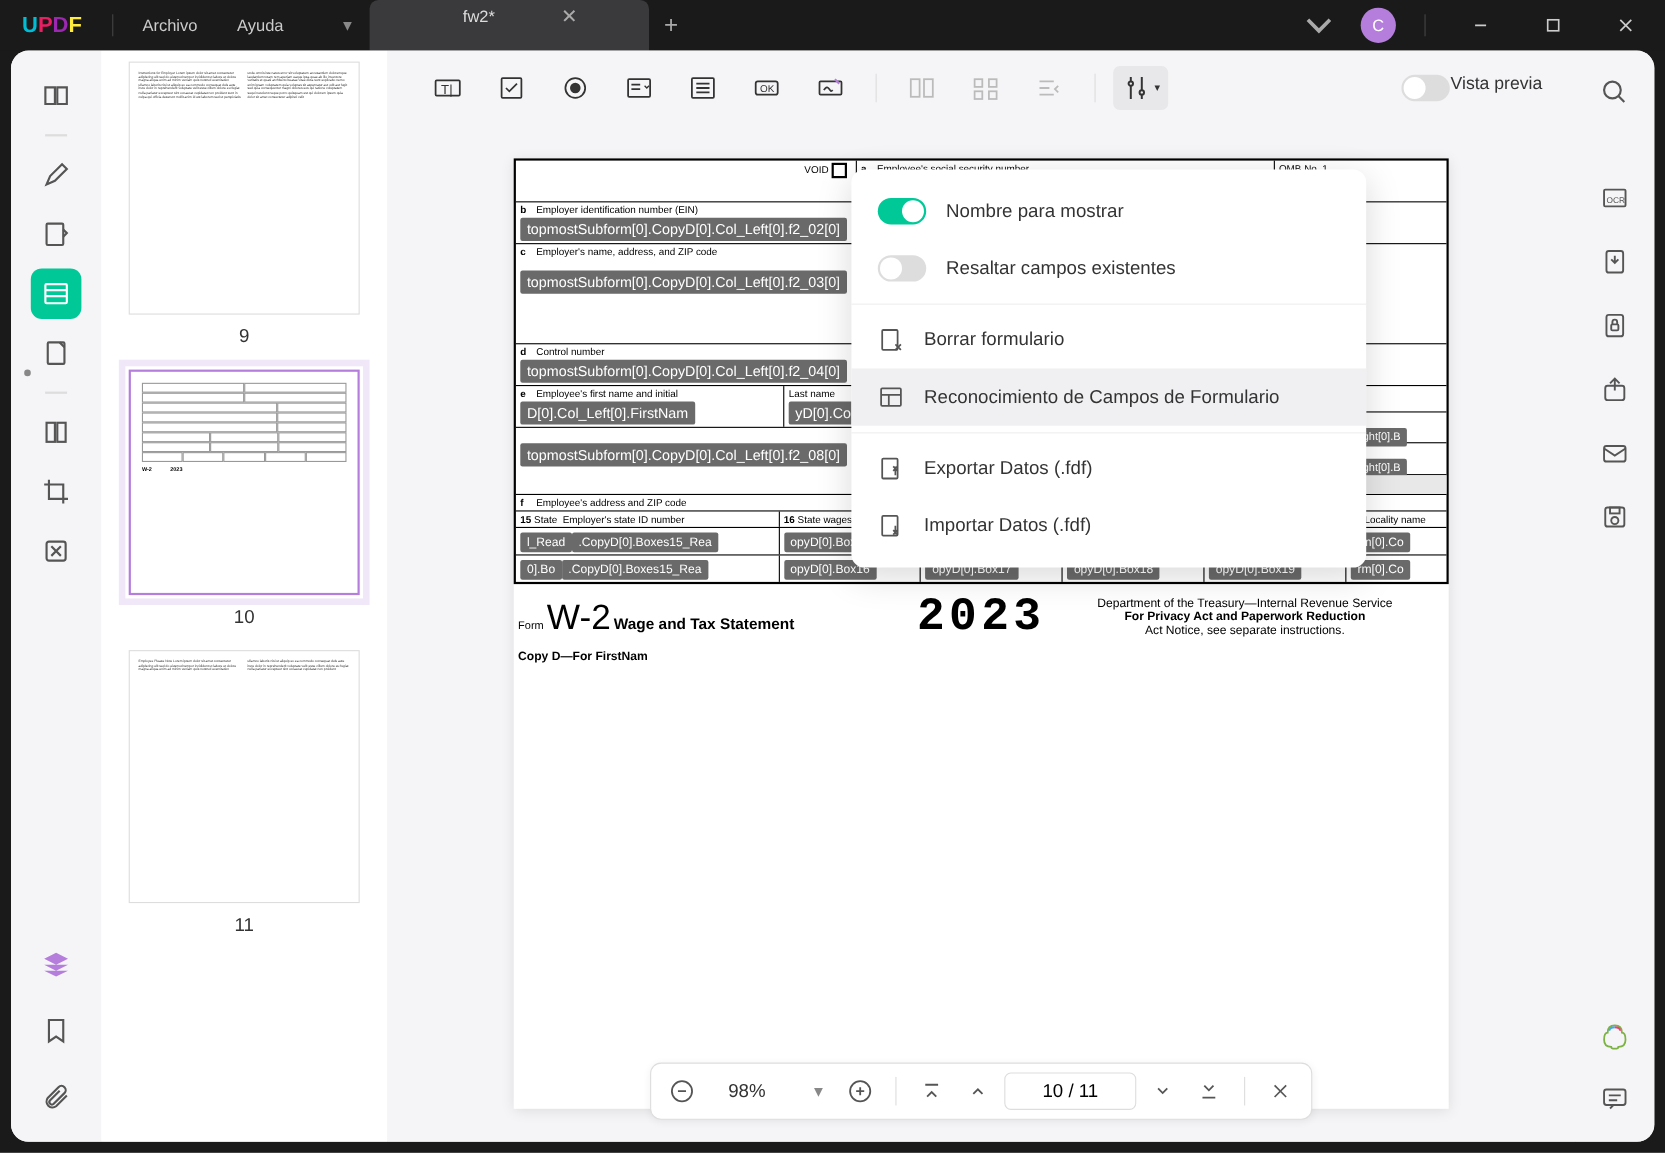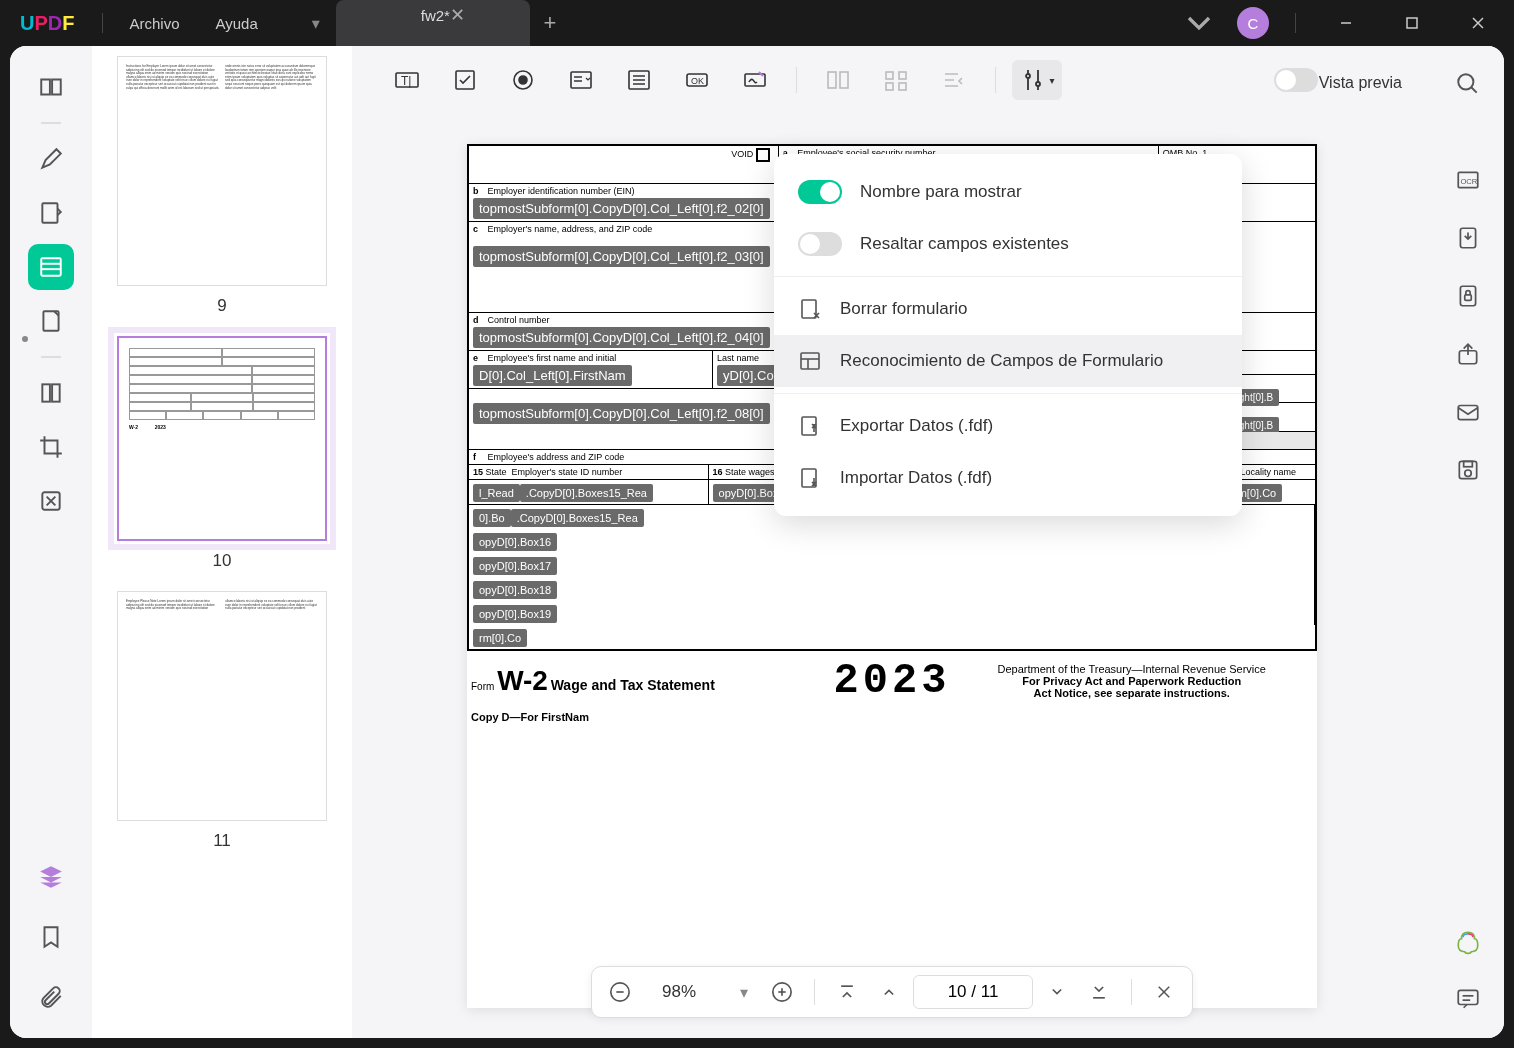--- a/index.html
+++ b/index.html
@@ -6,21 +6,21 @@
 body { background: #1a1a1a; width: 1514px; height: 1048px; overflow: hidden; position: relative; }
 
 
 .titlebar { height: 46px; background: #1a1a1a; display: flex; align-items: center; color: #ccc; }
 .logo { padding: 0 20px; font-weight: bold; font-size: 20px; }
 .logo-u { color: #00bcd4; } .logo-p { color: #e91e63; } .logo-d { color: #9c27b0; } .logo-f { color: #ffeb3b; }
 .title-divider { width: 1px; height: 20px; background: #444; margin: 0 8px; }
 .menu-item { padding: 0 18px; font-size: 15px; cursor: pointer; }
 .tab-area { display: flex; height: 46px; margin-left: 20px; }
 .tab-placeholder { width: 40px; display: flex; align-items: center; justify-content: center; color: #888; }
-.tab { display: flex; align-items: center; padding: 0 65px 16px 85px; background: #3a3a3c; border-radius: 8px 8px 0 0; position: relative; }
+.tab { display: flex; align-items: center; padding: 0 65px 16px 85px; background: #3a3a3c; border-radius: 8px 8px 0 0; gap: 60px; position: relative; }
 .tab-title { font-size: 15px; color: #ddd; }
 .tab-close { color: #aaa; font-size: 18px; cursor: pointer; }
 .tab-add { width: 40px; display: flex; align-items: center; justify-content: center; color: #aaa; font-size: 22px; cursor: pointer; }
 .titlebar-right { margin-left: auto; display: flex; align-items: center; gap: 18px; padding-right: 12px; }
 .title-btn { width: 40px; height: 40px; display: flex; align-items: center; justify-content: center; color: #aaa; cursor: pointer; }
 .avatar { width: 32px; height: 32px; border-radius: 50%; background: #b57edc; display: flex; align-items: center; justify-content: center; color: #fff; font-size: 15px; }
 .win-btn { width: 48px; display: flex; align-items: center; justify-content: center; color: #ccc; font-size: 14px; }
 
 
 .main { position: absolute; top: 46px; left: 10px; right: 10px; bottom: 10px; background: #f5f5f7; border-radius: 16px; display: flex; overflow: hidden; }
@@ -49,21 +49,21 @@
 
 .content-area { flex: 1; display: flex; flex-direction: column; background: #f5f5f7; position: relative; }
 
 
 .toolbar { height: 68px; display: flex; align-items: center; padding: 0 30px; gap: 8px; }
 .tool-btn { width: 50px; height: 40px; display: flex; align-items: center; justify-content: center; cursor: pointer; color: #333; border-radius: 6px; }
 .tool-btn svg { width: 28px; height: 28px; }
 .tool-sep { width: 1px; height: 26px; background: #ddd; margin: 0 8px; }
 .tool-btn.disabled { color: #bbb; }
 .tool-btn.dropdown-open { background: #e8e8ea; }
-.preview-toggle { margin-left: auto; display: flex; align-items: flex-end; gap: 1px; }
+.preview-toggle { margin-left: auto; display: flex; align-items: flex-start; gap: 1px; }
 .toggle-switch { width: 44px; height: 24px; background: #ddd; border-radius: 12px; position: relative; cursor: pointer; }
 .toggle-switch::after { content: ''; position: absolute; width: 20px; height: 20px; background: #fff; border-radius: 50%; top: 2px; left: 2px; }
 .preview-label { font-size: 16px; color: #333; }
 
 
 .dropdown-panel { position: absolute; top: 108px; right: 190px; width: 468px; background: #fff; border-radius: 12px; box-shadow: 0 8px 32px rgba(0,0,0,0.15); padding: 12px 0; z-index: 100; }
 .dropdown-item { display: flex; align-items: center; padding: 14px 24px; cursor: pointer; gap: 18px; font-size: 17px; color: #333; }
 .dropdown-item.highlighted { background: #f0f0f2; }
 .dropdown-sep { height: 1px; background: #eee; margin: 6px 0; }
 .dropdown-toggle { width: 44px; height: 24px; border-radius: 12px; position: relative; }
@@ -80,21 +80,21 @@
 
 
 .w2-form { border: 2px solid #000; }
 .w2-row { display: flex; border-bottom: 1px solid #000; }
 .w2-cell { border-right: 1px solid #000; padding: 2px 4px; position: relative; font-size: 9px; }
 .w2-cell:last-child { border-right: none; }
 .w2-letter { font-weight: bold; display: inline-block; width: 12px; }
 .field-name { background: #6a6a6a; color: #fff; padding: 3px 6px; font-size: 13px; display: inline-block; margin-top: 2px; border-radius: 2px; }
 .void-box { display: inline-block; width: 14px; height: 14px; border: 2px solid #000; vertical-align: middle; }
 .w2-bottom { display: flex; padding: 6px 4px; align-items: center; }
-.w2-form-text { font-size: 28px; font-weight: 700; font-family: Arial Black, sans-serif; }
+.w2-form-text { font-size: 32px; font-weight: 400; font-family: Arial Black, sans-serif; }
 .w2-year { font-size: 42px; font-weight: 900; font-family: 'Courier New', monospace; letter-spacing: 4px; }
 .w2-footer-right { text-align: center; font-size: 11px; }
 
 
 .bottom-controls { position: absolute; bottom: 20px; left: 50%; transform: translateX(-50%); background: #fff; border: 1px solid #ddd; border-radius: 10px; height: 52px; display: flex; align-items: center; padding: 0 10px; gap: 6px; box-shadow: 0 2px 8px rgba(0,0,0,0.06); }
 .zoom-btn { width: 36px; height: 36px; display: flex; align-items: center; justify-content: center; cursor: pointer; color: #555; border-radius: 6px; }
 .zoom-value { font-size: 17px; color: #333; padding: 0 18px; min-width: 80px; }
 .zoom-drop { color: #888; padding: 0 10px; cursor: pointer; }
 .ctrl-sep { width: 1px; height: 26px; background: #ddd; margin: 0 8px; }
 .page-input { border: 1px solid #ddd; border-radius: 6px; padding: 6px 12px; font-size: 17px; width: 120px; text-align: center; }
@@ -514,41 +514,41 @@
           </div>
 
           <div class="w2-row">
             <div class="w2-cell" style="flex:2.5;"><span class="field-name" style="font-size:11px;">l_Read</span><span class="field-name" style="font-size:11px;">.CopyD[0].Boxes15_Rea</span></div>
             <div class="w2-cell" style="flex:1.3;"><span class="field-name" style="font-size:11px;">opyD[0].Box16</span></div>
             <div class="w2-cell" style="flex:1.3;"><span class="field-name" style="font-size:11px;">opyD[0].Box17</span></div>
             <div class="w2-cell" style="flex:1.3;"><span class="field-name" style="font-size:11px;">opyD[0].Box18</span></div>
             <div class="w2-cell" style="flex:1.3;"><span class="field-name" style="font-size:11px;">opyD[0].Box19</span></div>
             <div class="w2-cell" style="flex:0.9;"><span class="field-name" style="font-size:11px;">rm[0].Co</span></div>
           </div>
-          <div class="w2-row" style="border-bottom:none;flex-direction:column;">
+          <div class="w2-row" style="border-bottom:none;">
             <div class="w2-cell" style="flex:2.5;"><span class="field-name" style="font-size:11px;">0].Bo</span><span class="field-name" style="font-size:11px;">.CopyD[0].Boxes15_Rea</span></div>
             <div class="w2-cell" style="flex:1.3;"><span class="field-name" style="font-size:11px;">opyD[0].Box16</span></div>
             <div class="w2-cell" style="flex:1.3;"><span class="field-name" style="font-size:11px;">opyD[0].Box17</span></div>
             <div class="w2-cell" style="flex:1.3;"><span class="field-name" style="font-size:11px;">opyD[0].Box18</span></div>
             <div class="w2-cell" style="flex:1.3;"><span class="field-name" style="font-size:11px;">opyD[0].Box19</span></div>
             <div class="w2-cell" style="flex:0.9;"><span class="field-name" style="font-size:11px;">rm[0].Co</span></div>
           </div>
         </div>
 
         <div class="w2-bottom">
           <div style="flex:1;">
             <span style="font-size:10px;">Form</span>
             <span class="w2-form-text">W-2</span>
             <span style="font-size:14px; font-weight:bold;">Wage and Tax Statement</span>
           </div>
           <div class="w2-year">2023</div>
           <div style="flex:1;" class="w2-footer-right">
             <div>Department of the Treasury—Internal Revenue Service</div>
             <div style="font-weight:bold;">For Privacy Act and Paperwork Reduction</div>
-            <div style="font-weight:bold;">Act Notice, see separate instructions.</div>
+            <div style="font-weight:normal;">Act Notice, see separate instructions.</div>
           </div>
         </div>
         <div style="padding:0 4px 8px; font-size:11px; font-weight:bold;">Copy D—For FirstNam</div>
       </div>
     </div>
 
     <div class="bottom-controls">
       <div class="zoom-btn">
         <svg width="22" height="22" viewBox="0 0 24 24" fill="none" stroke="currentColor" stroke-width="1.8">
             <circle cx="12" cy="12" r="10"></circle>

